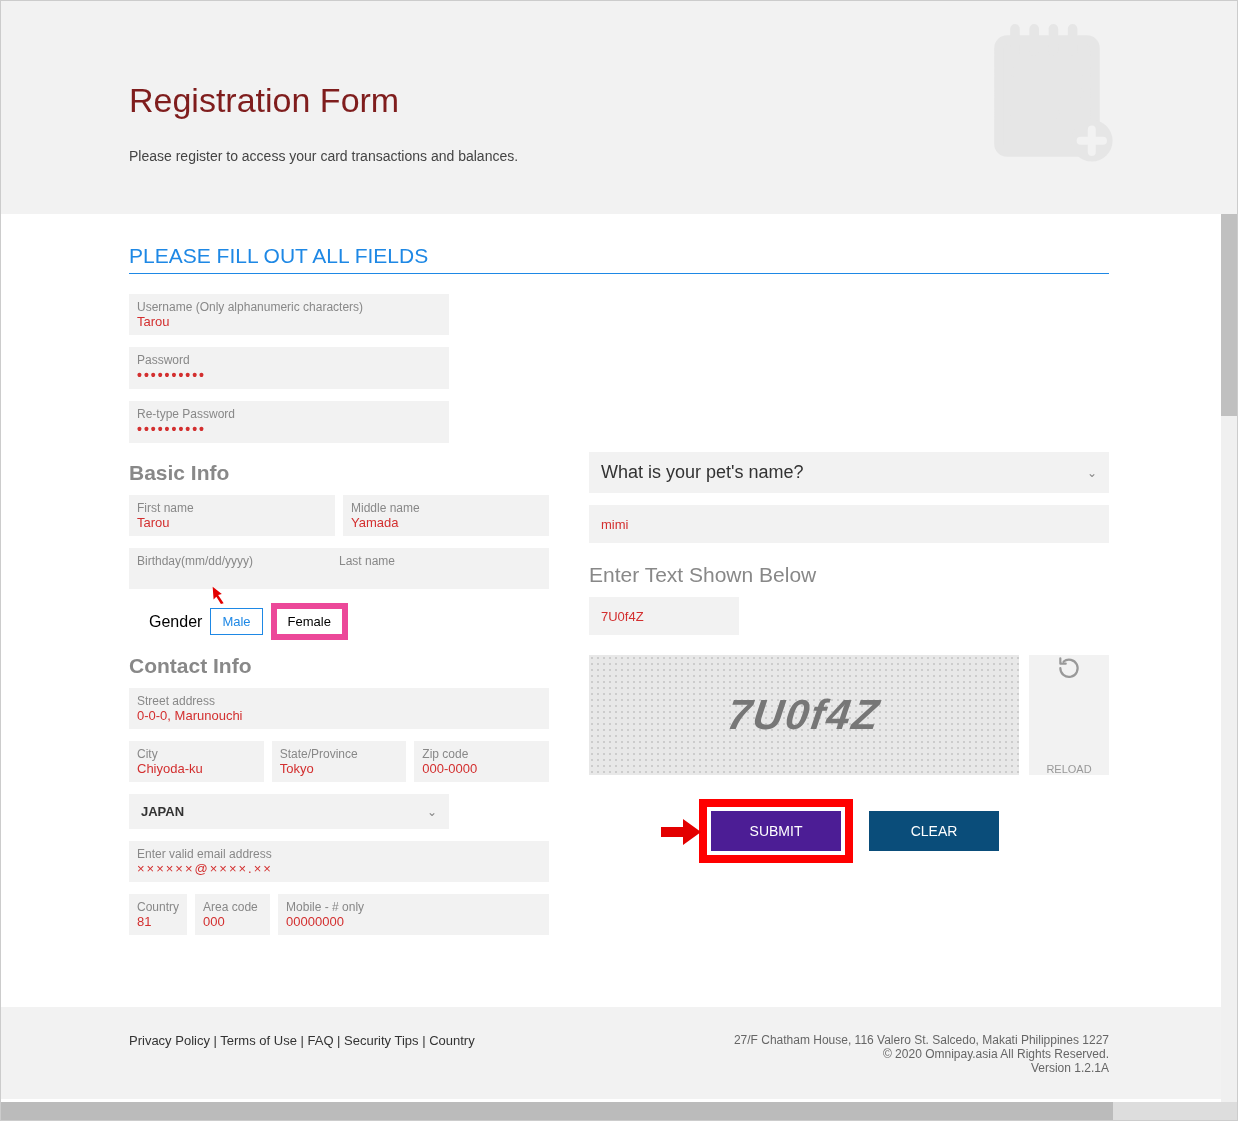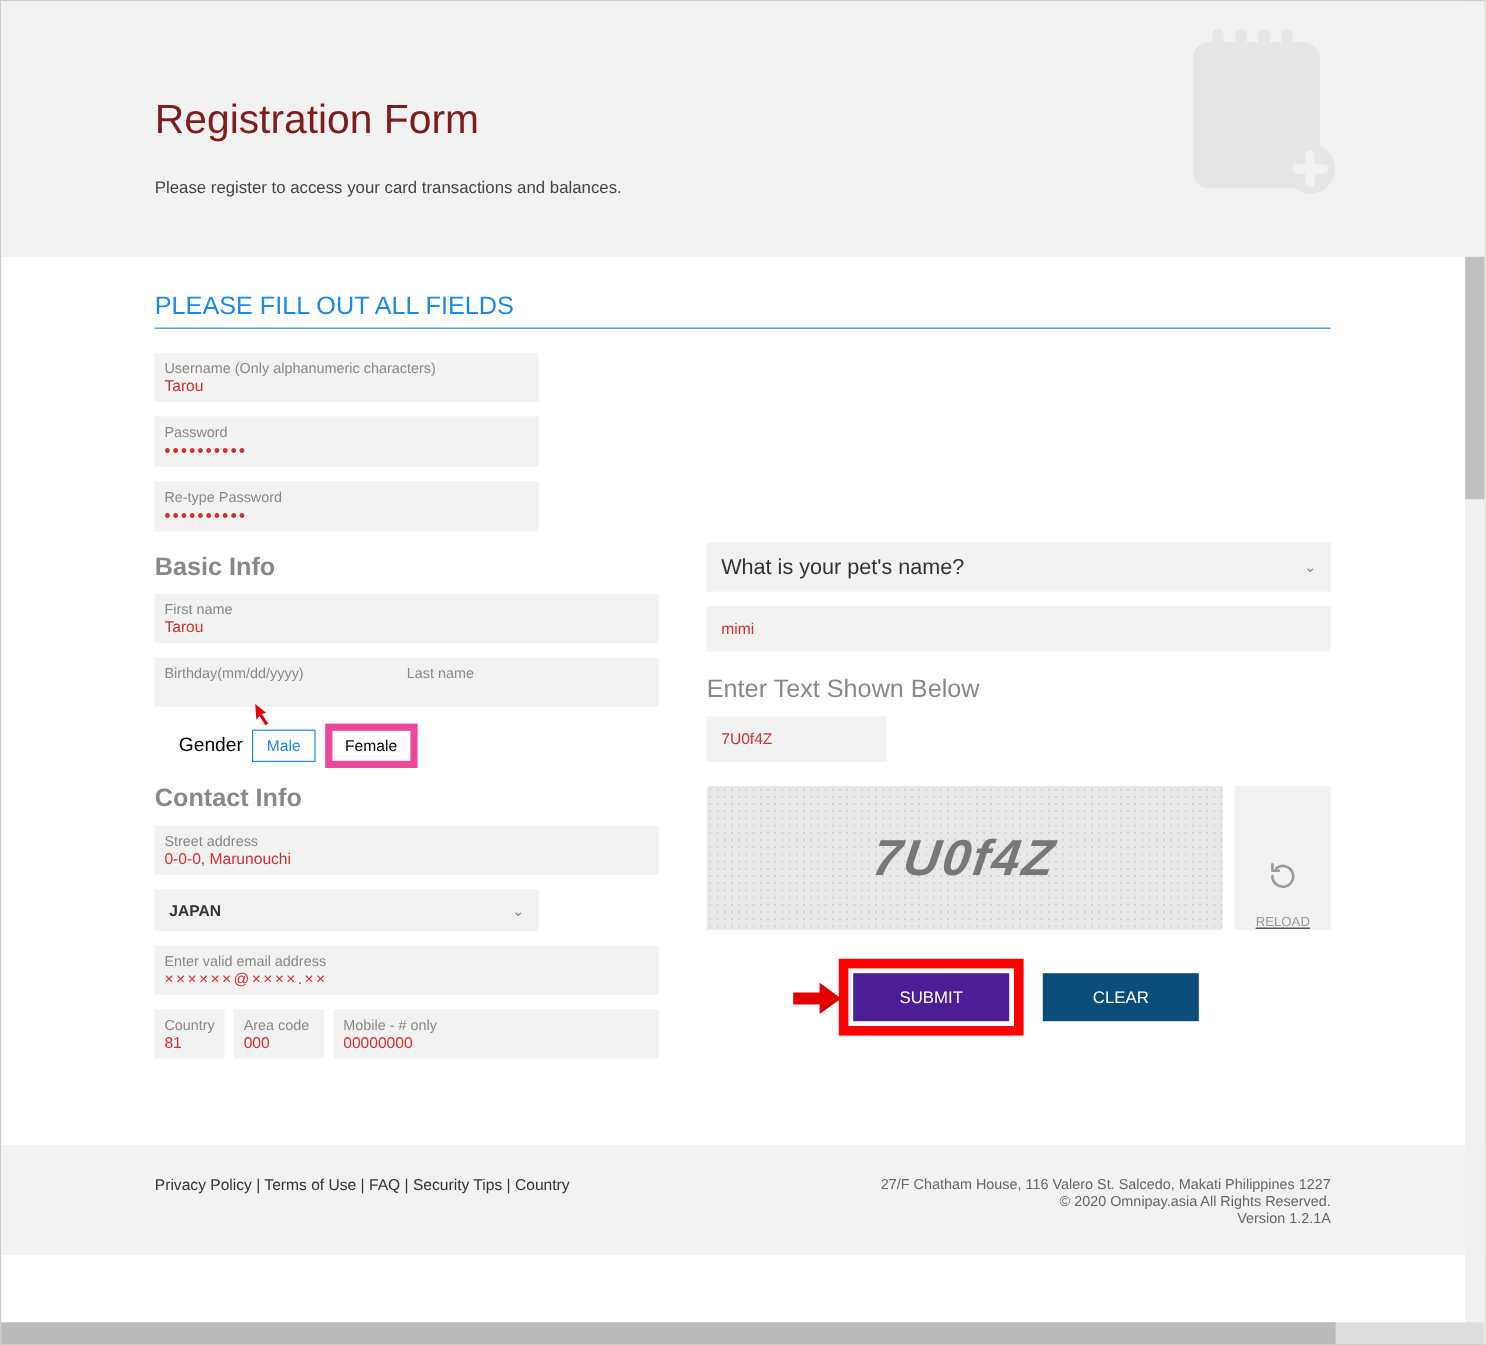--- a/index.html
+++ b/index.html
@@ -35,21 +35,21 @@
     .gender-arrow svg { width:22px; height:22px; }
     .select-box { background:#f2f2f2; padding:10px 12px; display:flex; justify-content:space-between; align-items:center; margin-bottom:12px; cursor:pointer;}
     .select-text { font-size:13px; color:#333; font-weight:bold;}
     .chev { font-size:12px; color:#888;}
     .q-input { background:#f2f2f2; padding:10px 12px; margin-bottom:12px;}
     .q-input span { font-size:13px; color:#d32f2f;}
     .captcha-row { display:flex; gap:10px; align-items:stretch; margin-bottom:24px;}
     .captcha-img { flex:1; background:#e8e8e8; height:120px; position:relative; overflow:hidden;}
     .captcha-text { position:absolute; top:50%; left:50%; transform:translate(-50%,-50%) skewX(-8deg); font-size:42px; font-style:italic; color:#777; font-weight:bold; letter-spacing:2px;}
     .noise { position:absolute; inset:0; background-image: radial-gradient(#999 1px, transparent 1px); background-size:6px 6px; opacity:0.35;}
-    .reload-box { width:80px; background:#f2f2f2; display:flex; flex-direction:column; align-items:center; justify-content:flex-end; gap:20px; cursor:pointer;text-decoration:underline;}
+    .reload-box { width:80px; background:#f2f2f2; display:flex; flex-direction:column; align-items:center; justify-content:space-between; gap:20px; cursor:pointer;}
     .reload-box svg { width:26px; height:26px; fill:none; stroke:#999; stroke-width:2;}
     .reload-text { font-size:11px; color:#999;}
     .btn-row { display:flex; gap:16px; justify-content:center; align-items:center; position:relative;}
     .btn { width:130px; height:40px; display:flex; align-items:center; justify-content:center; color:#fff; font-size:14px; cursor:pointer;}
     .btn-submit-wrap { border:8px solid #f00; padding:4px;}
     .btn-submit { background:#4c1d95;}
     .btn-clear { background:#0a4d7a;}
     .big-arrow { position:absolute; left:70px; top:18px;}
     .big-arrow svg { width:44px; height:30px;}
     .footer-band { background:#f2f2f2; margin-top:40px; padding:26px 0 24px;}
@@ -103,20 +103,24 @@
           <div class="field-label">Re-type Password</div>
           <div class="dotted">••••••••••</div>
         </div>
 
         <h3 class="sub-heading">Basic Info</h3>
         <div class="row">
           <div class="field-block">
             <div class="field-label">First name</div>
             <div class="field-value">Tarou</div>
           </div>
+          <div class="field-block">
+            <div class="field-label">Middle name</div>
+            <div class="field-value">Yamada</div>
+          </div>
         </div>
         <div class="field-block" style="display:flex;">
           <div style="flex:1;">
             <div class="field-label">Birthday(mm/dd/yyyy)</div>
             <div class="field-value">&nbsp;</div>
           </div>
           <div style="flex:1;">
             <div class="field-label">Last name</div>
             <div class="field-value">&nbsp;</div>
           </div>
@@ -130,20 +134,34 @@
           </div>
           <span class="gender-label">Gender</span>
           <button class="gender-btn sel">Male</button>
           <button class="gender-btn">Female</button>
         </div>
 
         <h3 class="sub-heading" style="margin-top:8px;">Contact Info</h3>
         <div class="field-block">
           <div class="field-label">Street address</div>
           <div class="field-value">0-0-0, Marunouchi</div>
+        </div>
+        <div class="row">
+          <div class="field-block">
+            <div class="field-label">City</div>
+            <div class="field-value">Chiyoda-ku</div>
+          </div>
+          <div class="field-block">
+            <div class="field-label">State/Province</div>
+            <div class="field-value">Tokyo</div>
+          </div>
+          <div class="field-block">
+            <div class="field-label">Zip code</div>
+            <div class="field-value">000-0000</div>
+          </div>
         </div>
         <div class="select-box" style="width:320px;">
           <span class="select-text">JAPAN</span>
           <span class="chev">⌄</span>
         </div>
         <div class="field-block">
           <div class="field-label">Enter valid email address</div>
           <div class="xxx">××××××@××××.××</div>
         </div>
         <div class="row">

